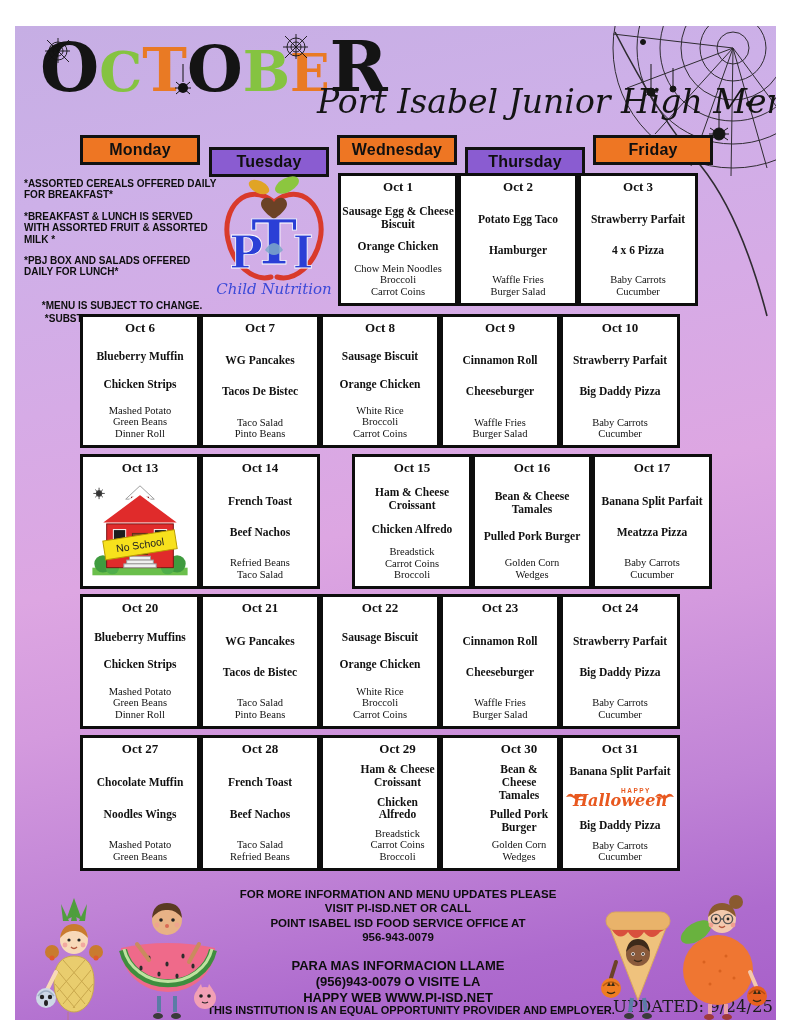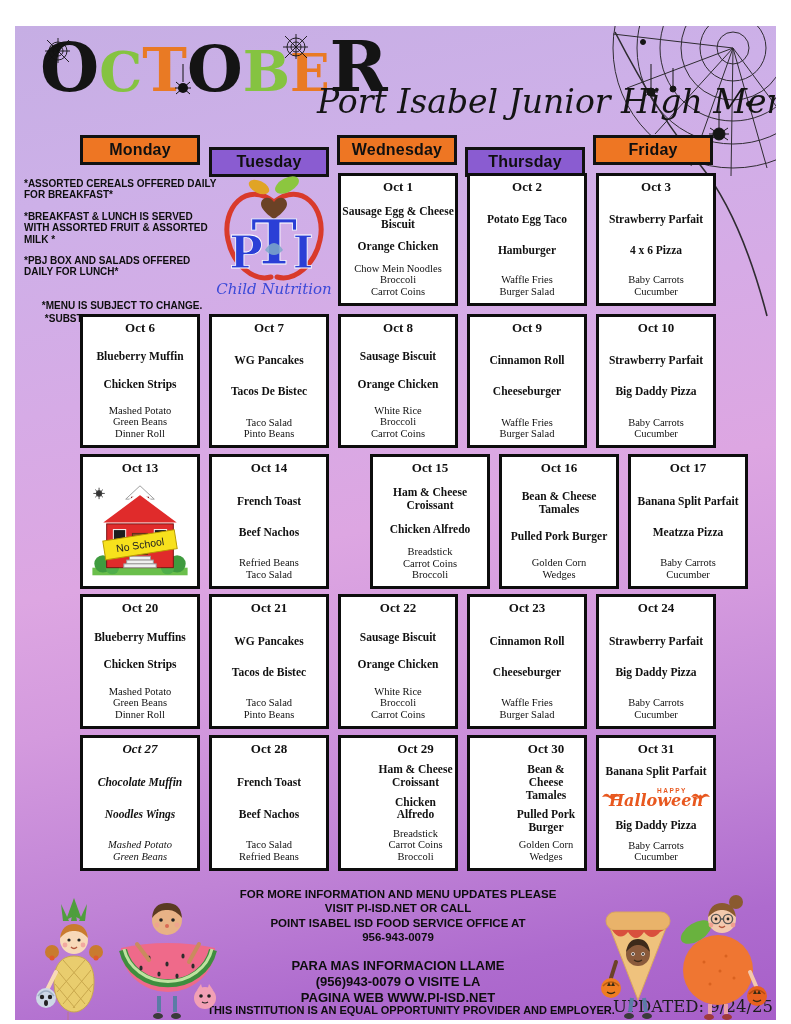--- a/index.html
+++ b/index.html
@@ -12,21 +12,21 @@
   .month{position:absolute;left:25px;top:6px;height:110px;white-space:nowrap;font-family:"DejaVu Serif",serif;font-weight:bold;}
   .month span{display:inline-block;vertical-align:baseline;line-height:1;}
   .school-title{position:absolute;left:302px;top:56px;font-family:"DejaVu Serif",serif;font-style:italic;font-size:33px;color:#141414;white-space:nowrap;}
   .deco{position:absolute;pointer-events:none;}
   
   .day-hdr{position:absolute;top:109px;width:120px;height:30px;border:3px solid #111;box-sizing:border-box;
     display:flex;align-items:center;justify-content:center;font-weight:bold;font-size:16px;color:#101010;letter-spacing:.2px;}
   .hdr-orange{background:#ee7623;}
   .hdr-purple{background:#8a5cd1;margin-top:12px;}
   
-  .row{position:absolute;display:flex;gap:9px;justify-content:space-between;}
+  .row{position:absolute;display:flex;justify-content:space-between;}
   .card{width:120px;background:#ffffff;border:3px solid #0d0d0d;box-sizing:border-box;
     display:flex;flex-direction:column;justify-content:space-between;align-items:stretch;
     text-align:center;padding:3px 1px 5px 1px;font-family:"Liberation Serif",serif;color:#111;}
   .card .date{font-weight:bold;font-size:13px;}
   .card .entree{font-weight:bold;font-size:11.5px;line-height:1.12;}
   .card .sides{font-size:10.5px;line-height:1.12;}
   .noschool{justify-content:flex-start;gap:4px;}
   .hw-decal{line-height:1;}
   
   .notes{position:absolute;left:9px;top:152px;width:196px;color:#0e0e0e;font-weight:bold;font-size:10px;line-height:1.14;}
@@ -341,21 +341,21 @@
         <div class="date">Oct 24</div>
         <div class="entree">Strawberry Parfait</div>
         <div class="entree">Big Daddy Pizza</div>
         <div class="sides">
           <div>Baby Carrots</div>
           <div>Cucumber</div>
         </div>
       </div>
     </div>
   <div class="row" style="left:65px;top:709px;">
-      <div class="card" style="height: 136px; font-style: italic;">
+      <div class="card" style="height: 136px;">
         <div class="date">Oct 27</div>
         <div class="entree">Chocolate Muffin</div>
         <div class="entree">Noodles Wings</div>
         <div class="sides">
           <div>Mashed Potato</div>
           <div>Green Beans</div>
         </div>
       </div>
       <div class="card" style="height: 136px;">
         <div class="date">Oct 28</div>
@@ -408,21 +408,21 @@
 
   <div class="footer-en">
     <div>FOR MORE INFORMATION AND MENU UPDATES PLEASE</div>
     <div>VISIT PI-ISD.NET OR  CALL</div>
     <div>POINT ISABEL ISD FOOD SERVICE OFFICE AT</div>
     <div>956-943-0079</div>
   </div>
   <div class="footer-es">
     <div>PARA MAS INFORMACION LLAME</div>
     <div>(956)943-0079 O VISITE LA</div>
-    <div>PAGINA WEB WWW.PI-ISD.NET</div>
+    <div>HAPPY WEB WWW.PI-ISD.NET</div>
   </div>
   <div class="footer-eeo">THIS INSTITUTION IS AN EQUAL OPPORTUNITY PROVIDER AND EMPLOYER.</div>
   <div class="updated">UPDATED: 9/24/25</div>
 
   <svg class="deco" style="left:18px;top:872px;" width="82" height="128" viewBox="0 0 82 128">
     <circle cx="19" cy="54" r="7" fill="#c97b2e"></circle>
       <circle cx="63" cy="54" r="7" fill="#c97b2e"></circle>
     <circle cx="19" cy="60" r="2.5" fill="#e05a2b"></circle>
       <circle cx="63" cy="60" r="2.5" fill="#e05a2b"></circle>
     <g fill="#4f9e3d">

